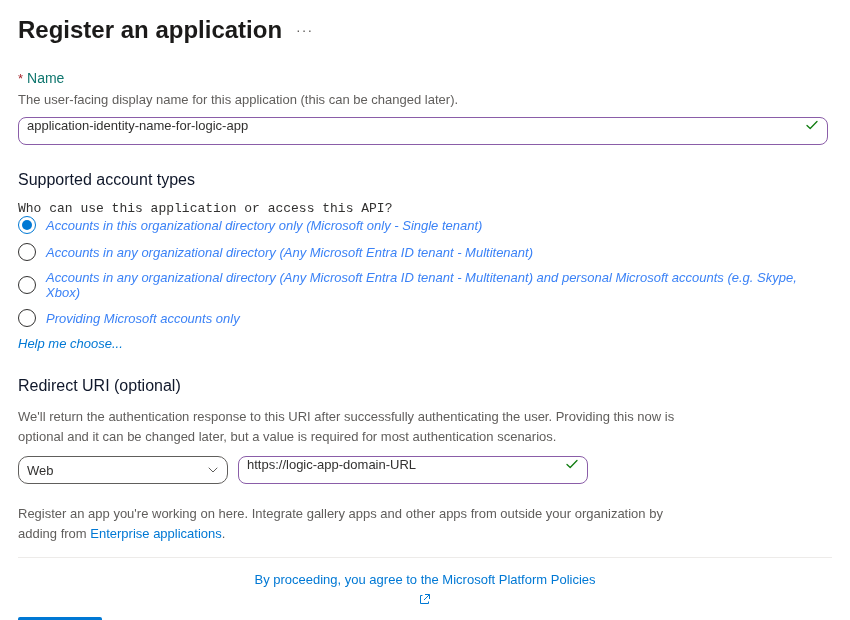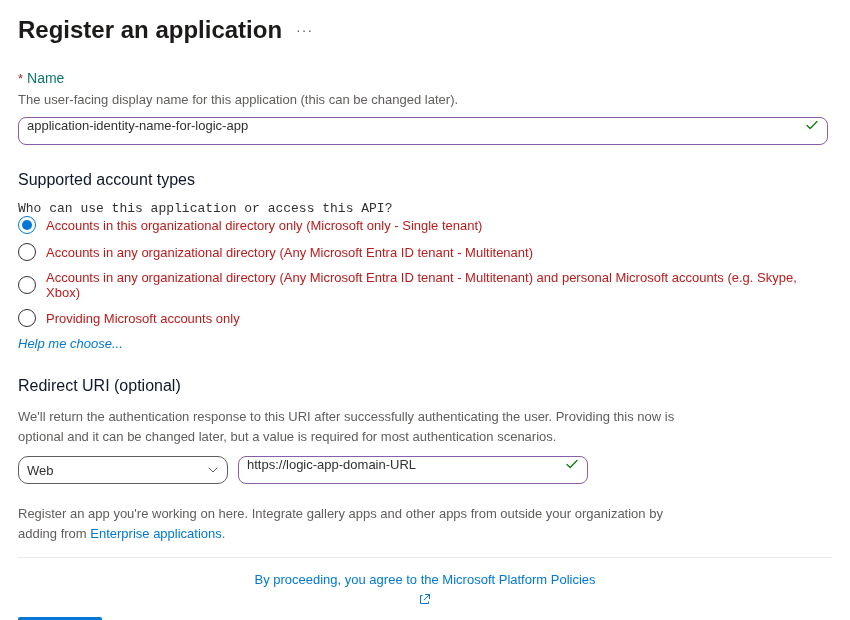--- a/index.html
+++ b/index.html
@@ -69,21 +69,21 @@
     justify-content: center;
     flex-shrink: 0;
   }
   .radio-outer.selected { border-color: #0078d4; }
   .radio-inner {
     width: 10px;
     height: 10px;
     background: #0078d4;
     border-radius: 50%;
   }
-  .radio-label { font-size: 13px; color: #b91c1c; }
+  .radio-label { font-size: 13px; color: #3b82f6; font-style: italic; }
   .link { color: #0078d4; text-decoration: none; cursor: pointer; }
   .help-link { display: inline-block; margin-top: 0; font-size: 13px; font-style: italic; }
   .redirect-desc { color: #605e5c; margin-bottom: 10px; line-height: 1.5; max-width: 660px; }
   .redirect-row { display: flex; gap: 10px; }
   .select-wrap {
     border: 1px solid #605e5c;
     border-radius: 10px;
     width: 210px;
     height: 28px;
     display: flex;

